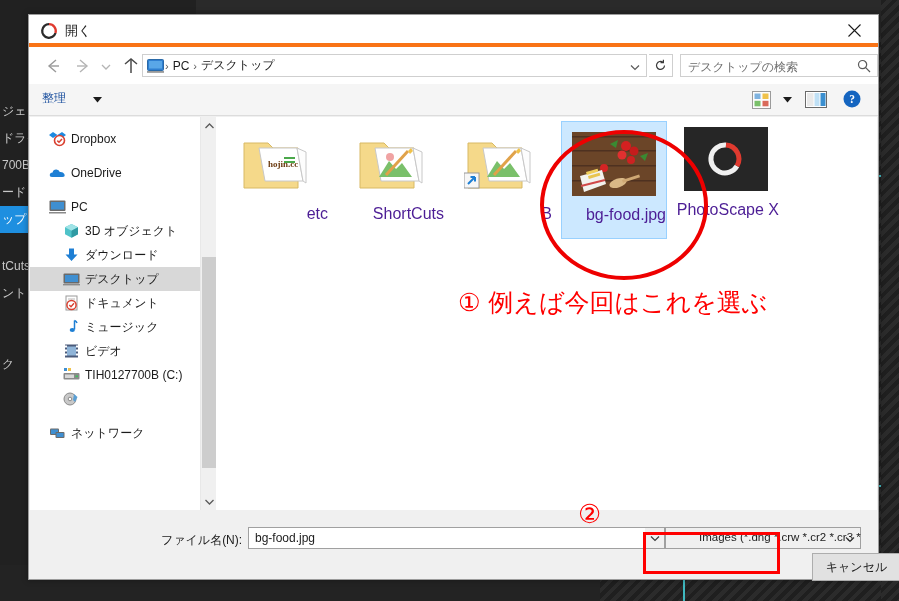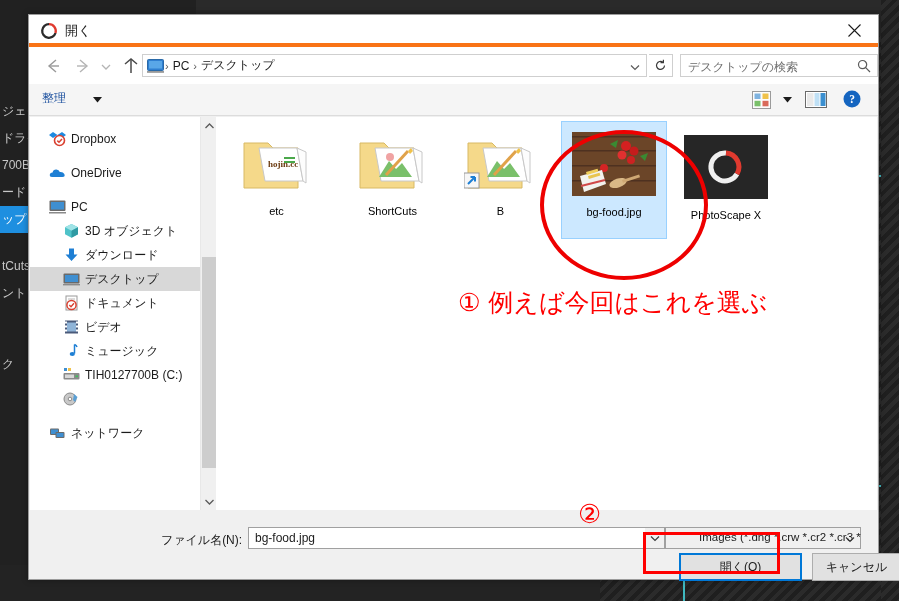--- a/index.html
+++ b/index.html
@@ -179,22 +179,22 @@
   }
   .file-item {
     position: absolute; width: 103px; height: 112px; cursor: default;
   }
   .file-item.selected { background: #cce8ff; border: 1px solid #99d1ff; }
   .file-thumb {
     position: absolute; left: 50%; transform: translateX(-50%); top: 8px;
     width: 74px; height: 66px;
   }
   .file-label {
-    position: absolute; left: 0; right: 0; top: 82px; text-align: center;
-    font-size: 11px; color: #000000; white-space: nowrap;
+    position: absolute; left: 0; right: 0; top: 82px; text-align: right;
+    font-size: 16px; color: #4c1d95; white-space: nowrap;
   }
 
   
   .anno-ellipse {
     position: absolute; border: 4px solid #ee0000; border-radius: 50%;
     pointer-events: none;
   }
   #anno-text1 {
     position: absolute; left: 458px; top: 286px;
     font-size: 25px; color: #f00; white-space: nowrap;
@@ -464,39 +464,39 @@
           <path d="M5 4 H12 M5 6.3 H12 M5 8.6 H10" stroke="#b0b0b0" stroke-width="0.9"></path>
           <circle cx="8.5" cy="10" r="4.6" fill="#fff" stroke="#d94030" stroke-width="1.5"></circle>
           <path d="M6.3 10 L8 11.7 L11 8.3" stroke="#d94030" stroke-width="1.4" fill="none"></path>
         </svg>
         <span class="tree-label">ドキュメント</span>
       </div>
 
 
       <div class="tree-item lvl1">
         <svg class="tree-ico" viewBox="0 0 17 16">
+          <path d="M11.5 1.5 L11.5 10.5" stroke="#1e7fd4" stroke-width="1.5"></path>
+          <path d="M11.5 1.5 Q13.5 2.2 14 4" stroke="#1e7fd4" stroke-width="1.5" fill="none"></path>
+          <ellipse cx="9.3" cy="11" rx="2.6" ry="2.1" fill="#1e7fd4"></ellipse>
+        </svg>
+        <span class="tree-label">ミュージック</span>
+      </div>
+
+      <div class="tree-item lvl1">
+        <svg class="tree-ico" viewBox="0 0 17 16">
           <rect x="2" y="1.5" width="13" height="13" fill="#4a5a7a"></rect>
           <rect x="4" y="3.5" width="9" height="9" fill="#8fb4d8"></rect>
           <rect x="2" y="2.5" width="2" height="2" fill="#fff"></rect>
             <rect x="2" y="6.5" width="2" height="2" fill="#fff"></rect>
           <rect x="2" y="10.5" width="2" height="2" fill="#fff"></rect>
           <rect x="13" y="2.5" width="2" height="2" fill="#fff"></rect>
             <rect x="13" y="6.5" width="2" height="2" fill="#fff"></rect>
           <rect x="13" y="10.5" width="2" height="2" fill="#fff"></rect>
         </svg>
         <span class="tree-label">ビデオ</span>
-      </div>
-
-      <div class="tree-item lvl1">
-        <svg class="tree-ico" viewBox="0 0 17 16">
-          <path d="M11.5 1.5 L11.5 10.5" stroke="#1e7fd4" stroke-width="1.5"></path>
-          <path d="M11.5 1.5 Q13.5 2.2 14 4" stroke="#1e7fd4" stroke-width="1.5" fill="none"></path>
-          <ellipse cx="9.3" cy="11" rx="2.6" ry="2.1" fill="#1e7fd4"></ellipse>
-        </svg>
-        <span class="tree-label">ミュージック</span>
       </div>
 
       <div class="tree-item lvl1">
         <svg class="tree-ico" viewBox="0 0 17 16">
           <rect x="0.5" y="6" width="16" height="6.5" rx="1" fill="#8a8a8a"></rect>
           <rect x="2" y="7.5" width="9" height="3.5" fill="#d8d8d8"></rect>
           <rect x="12.5" y="8.5" width="2.5" height="1.6" fill="#3fbf5a"></rect>
           <rect x="1" y="1" width="3" height="3" fill="#3f8fd1"></rect>
           <rect x="5" y="1" width="3" height="3" fill="#f0c24a"></rect>
         </svg>
@@ -597,21 +597,21 @@
           <ellipse cx="46" cy="51" rx="9" ry="4.5" fill="#d9b887" transform="rotate(-18 46 51)"></ellipse>
           <rect x="50" y="48" width="18" height="3" fill="#cfa874" transform="rotate(-18 50 48)"></rect>
           <path d="M8 44 L30 38 L34 52 L12 60 Z" fill="#f2f2ee"></path>
           <path d="M9 54 L33 48" stroke="#d04848" stroke-width="2"></path>
           <rect x="14" y="40" width="12" height="3" fill="#f0cf5a" transform="rotate(-16 14 40)"></rect>
           <rect x="16" y="44" width="12" height="3" fill="#e8c54e" transform="rotate(-16 16 44)"></rect>
         </svg>
         <div class="file-label" style="top:84px">bg-food.jpg</div>
       </div>
 
-      <div class="file-item" style="left:456px; top:8px; width:106px; height:118px;">
+      <div class="file-item" style="left:456px; top:0; width:106px; height:118px;">
         <svg class="file-thumb" style="top:10px;width:84px;height:64px" viewBox="0 0 84 64">
           <rect x="0" y="0" width="84" height="64" fill="#262626"></rect>
           <path d="M42 18 A14 14 0 1 0 53 39" fill="none" stroke="#f0f0f0" stroke-width="5"></path>
           <path d="M42 18 A14 14 0 0 1 53 39" fill="none" stroke="#e03a2f" stroke-width="5"></path>
         </svg>
         <div class="file-label" style="top:84px">PhotoScape X</div>
       </div>
     </div>
   </div>
 
@@ -636,20 +636,19 @@
         <rect x="8" y="8" width="2" height="2"></rect>
           <rect x="4" y="8" width="2" height="2"></rect>
         <rect x="0" y="8" width="2" height="2"></rect>
           <rect x="8" y="4" width="2" height="2"></rect>
         <rect x="4" y="4" width="2" height="2"></rect>
           <rect x="8" y="0" width="2" height="2"></rect>
       </g>
     </svg>
   </div>
 
-  <div id="open-btn">開く(O)</div>
   <div id="cancel-btn">キャンセル</div>
 </div>
 
 <div class="anno-ellipse" style="left:540px; top:130px; width:168px; height:150px;"></div>
 <div id="anno-text1">① 例えば今回はこれを選ぶ</div>
 <div id="anno-num2">②</div>
 <div id="anno-box2"></div>
 
 </body></html>

